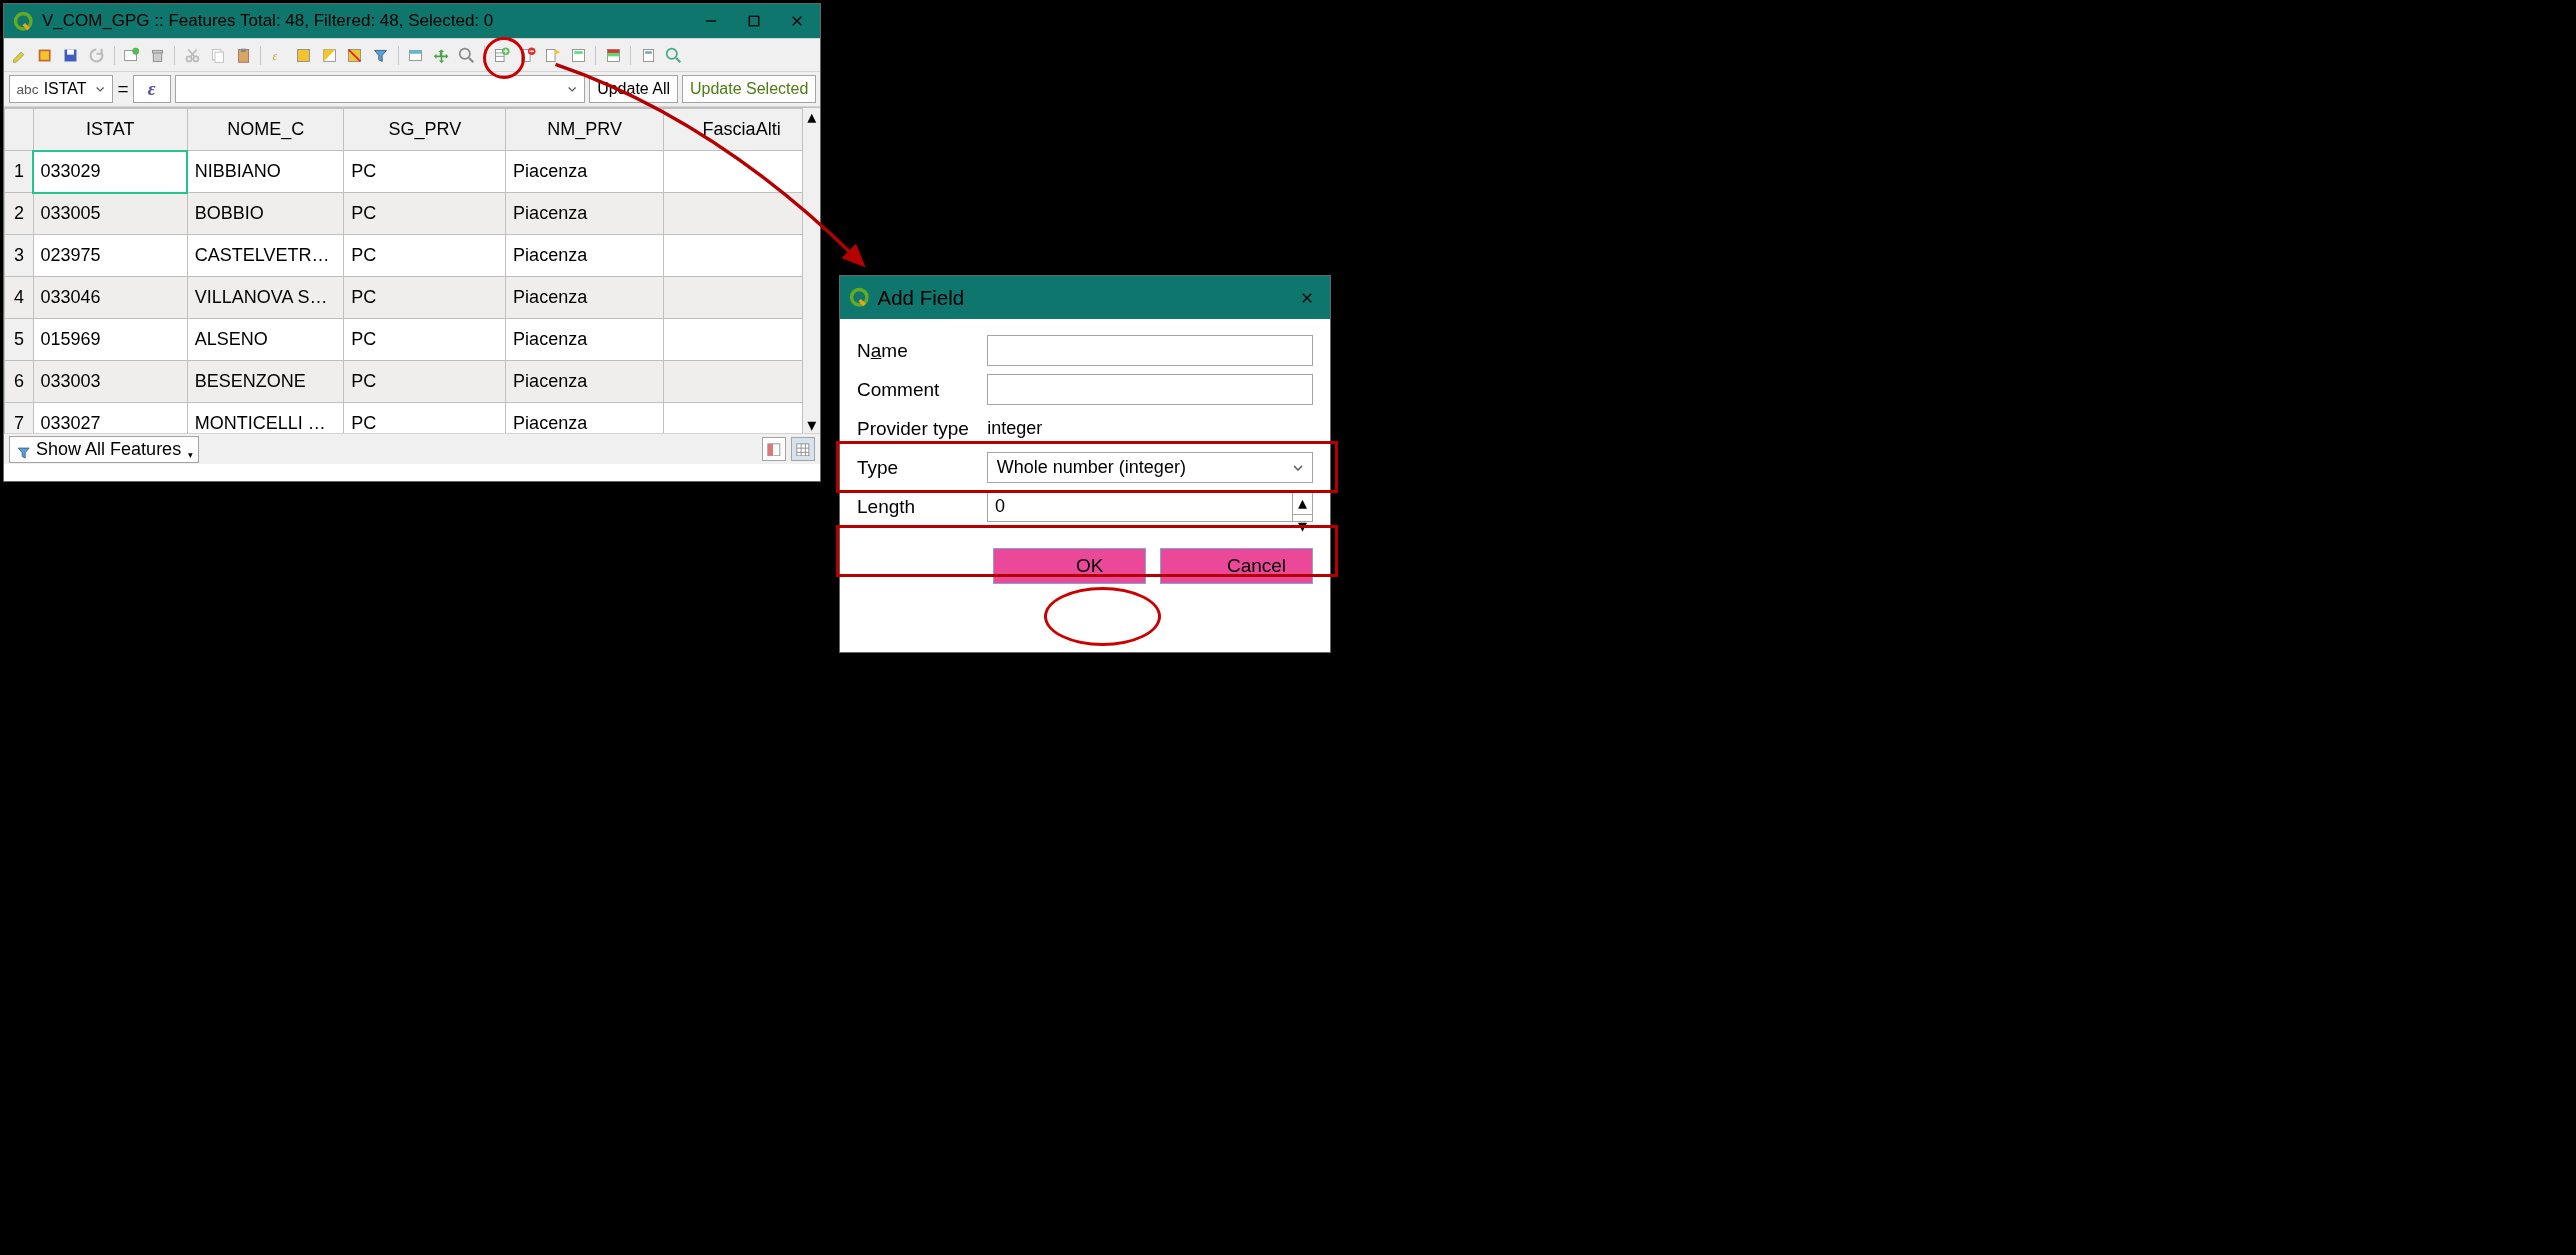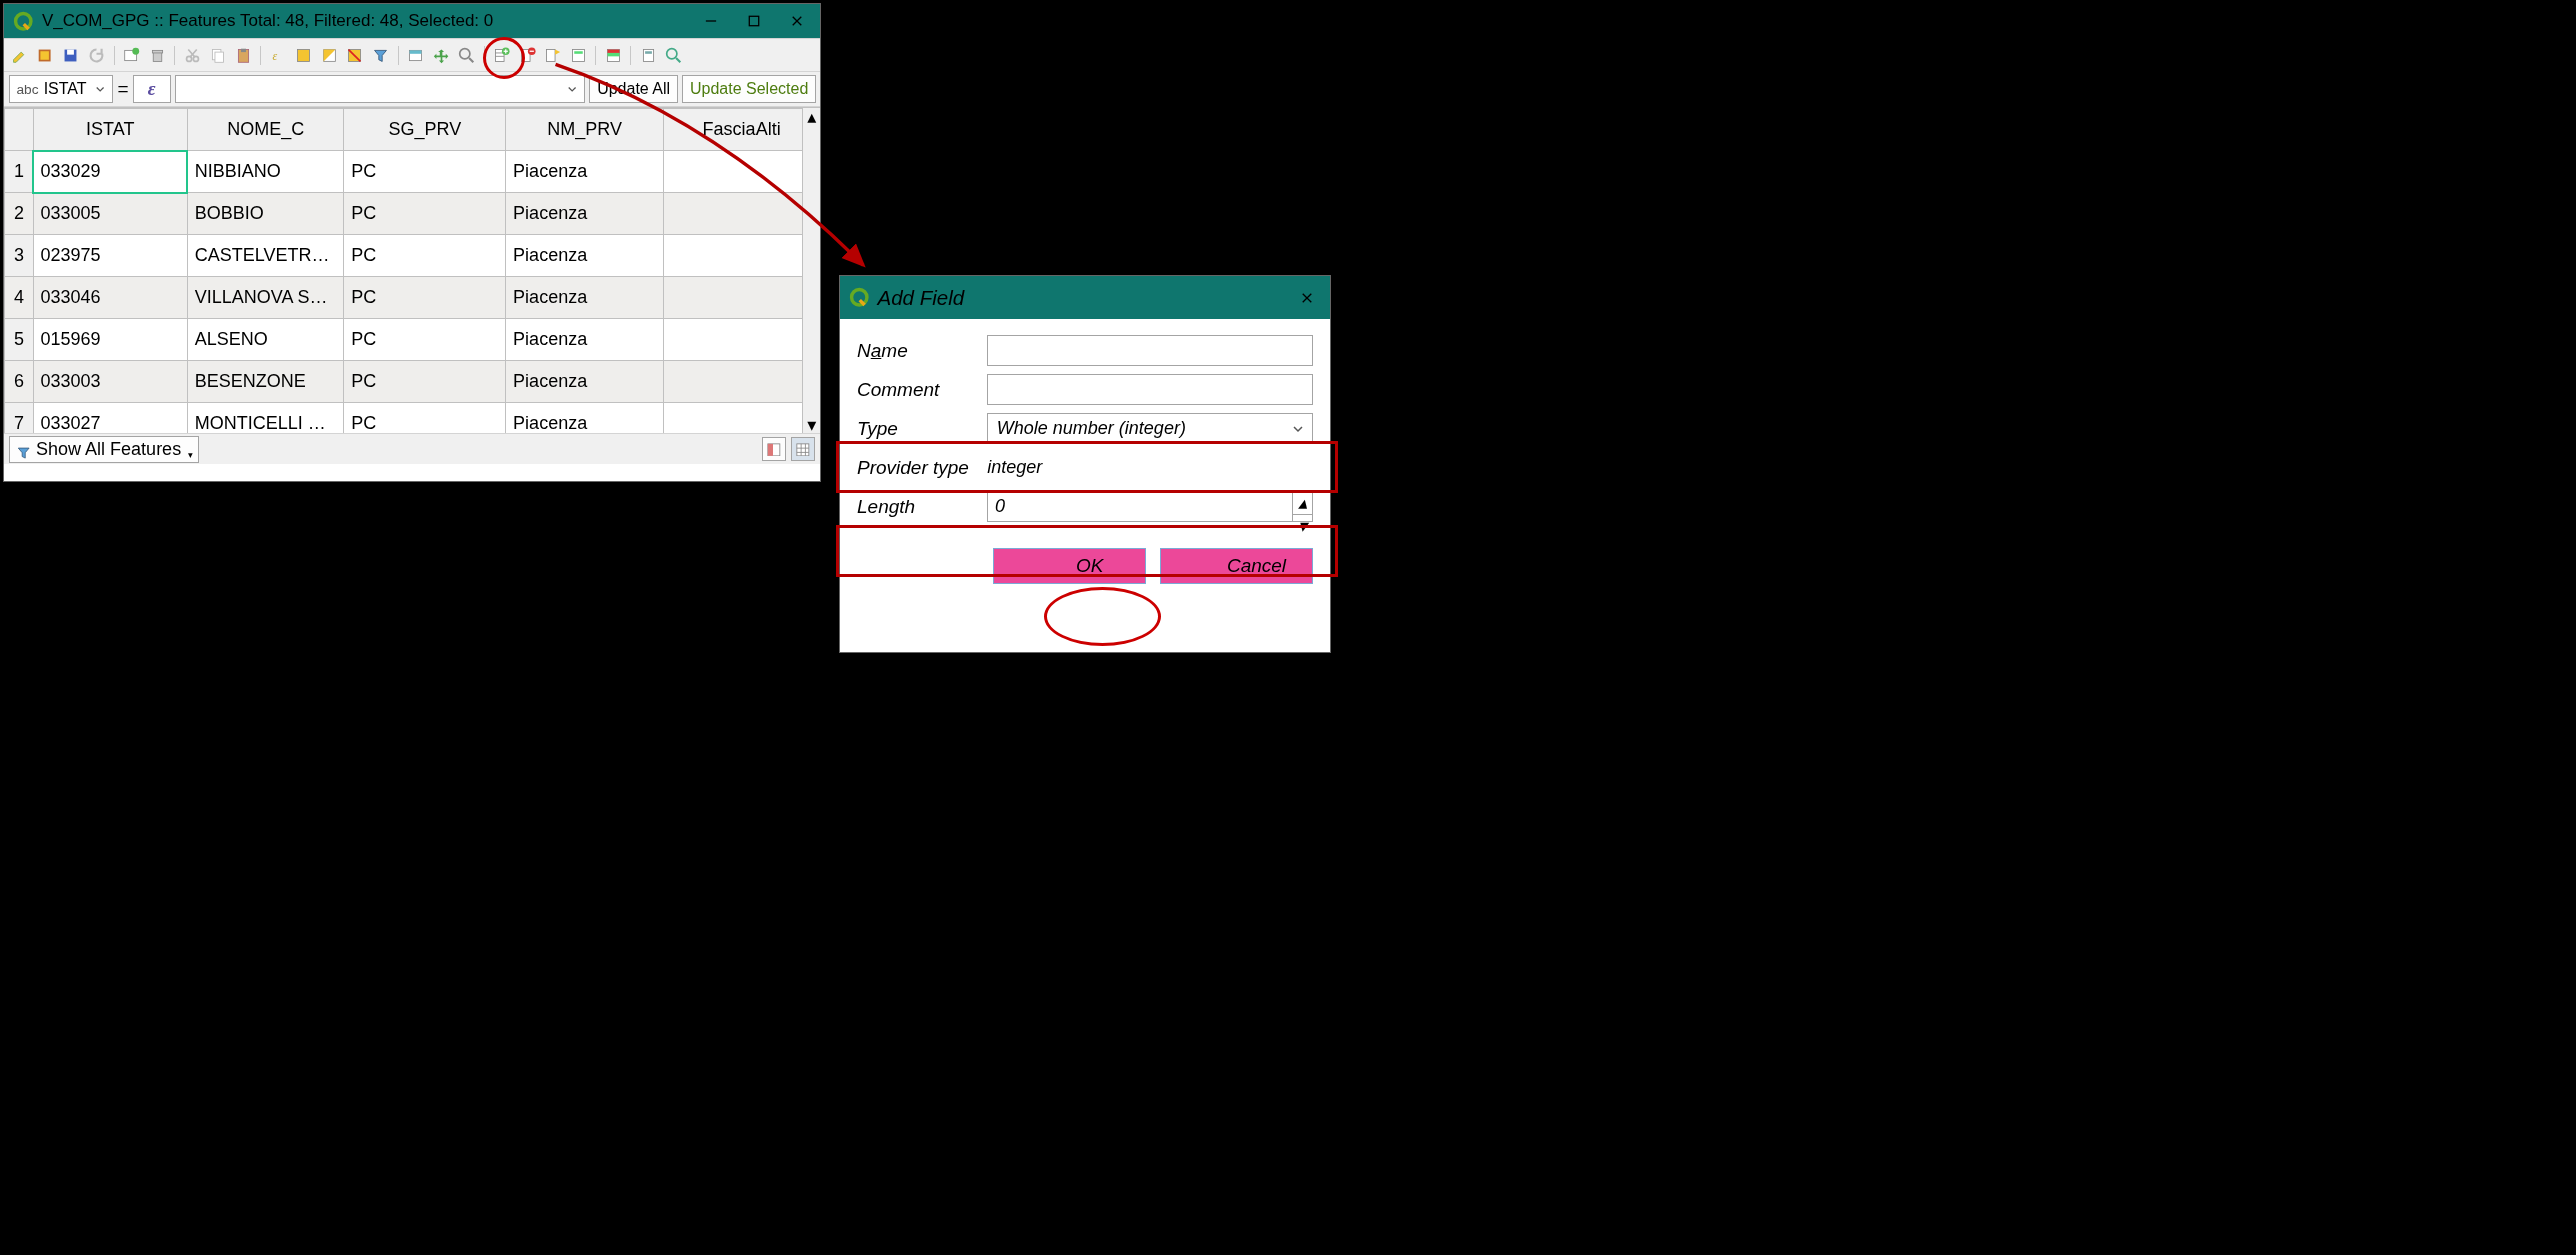--- a/index.html
+++ b/index.html
@@ -44,21 +44,21 @@
   .grid td.selcell{outline:2.6px solid var(--select-green);outline-offset:-1.7px;}
   .grid .num{text-align:right;}
   .vscroll{position:absolute;right:0;top:0;width:17px;height:100%;background:#f0f0f0;border-left:0.9px solid var(--grid-line);}
   .vscroll .up,.vscroll .down{position:absolute;left:0;width:17px;height:17px;display:flex;align-items:center;justify-content:center;}
   .vscroll .up{top:0;} .vscroll .down{bottom:0;}
   .statusbar{height:30px;background:var(--toolbar-bg);border-top:0.9px solid #d4d4d4;display:flex;align-items:center;padding:0 5.1px;gap:5.1px;}
   .statusbar .left{display:flex;align-items:flex-end;gap:5.1px;border:0.9px solid var(--field-border);padding:1.7px 5.1px;background:#fdfdfd;}
   .statusbar .spacer{flex:1;}
   .statusbar .smallbtn{width:22px;height:22px;border:0.9px solid var(--field-border);background:#fdfdfd;display:flex;align-items:center;justify-content:center;}
   
-  #win-dialog{left:839px;top:275px;width:490px;height:376px;font-style:italic;}
+  #win-dialog{left:839px;top:275px;width:490px;height:376px;}
   #win-dialog .titlebar{height:43px;}
   #win-dialog .dlg-body{padding:12px 17px;}
   .form-row{display:flex;align-items:center;height:39px;gap:10.3px;}
   .form-row label{width:120px;font-size:19px;}
   .form-row .underline{text-decoration:underline;}
   .inputbox{flex:1;border:0.9px solid var(--field-border);height:29px;padding:0 6.8px;display:flex;align-items:center;font-size:18px;background:#fff;}
   .dropdown{flex:1;display:flex;align-items:center;border:0.9px solid var(--field-border);height:29px;padding:0 8.5px;background:#fff;justify-content:space-between;}
   .spinner{flex:1;display:flex;align-items:stretch;border:0.9px solid var(--field-border);height:29px;background:#fff;}
   .spinner .val{flex:1;padding:0 6.8px;display:flex;align-items:center;}
   .spinner .spinbtns{width:19px;border-left:0.9px solid var(--field-border);display:flex;flex-direction:column;}
@@ -410,31 +410,31 @@
   <div class="dlg-body">
     <div class="form-row">
       <label>N<span class="underline">a</span>me</label>
       <div class="inputbox"></div>
     </div>
     <div class="form-row">
       <label>Comment</label>
       <div class="inputbox"></div>
     </div>
     <div class="form-row">
+      <label>Provider type</label>
+      <span>integer</span>
+    </div>
+    <div class="form-row">
       <label>Type</label>
       <div class="dropdown">
         <span>Whole number (integer)</span>
         <svg width="12" height="12" viewBox="0 0 12 12">
             <path d="M2 4l4 4 4-4" fill="none" stroke="#555" stroke-width="1.5"></path>
           </svg>
       </div>
-    </div>
-    <div class="form-row">
-      <label>Provider type</label>
-      <span>integer</span>
     </div>
     <div class="form-row">
       <label>Length</label>
       <div class="spinner">
         <div class="val">0</div>
         <div class="spinbtns">
           <div>▴</div>
           <div>▾</div>
         </div>
       </div>

